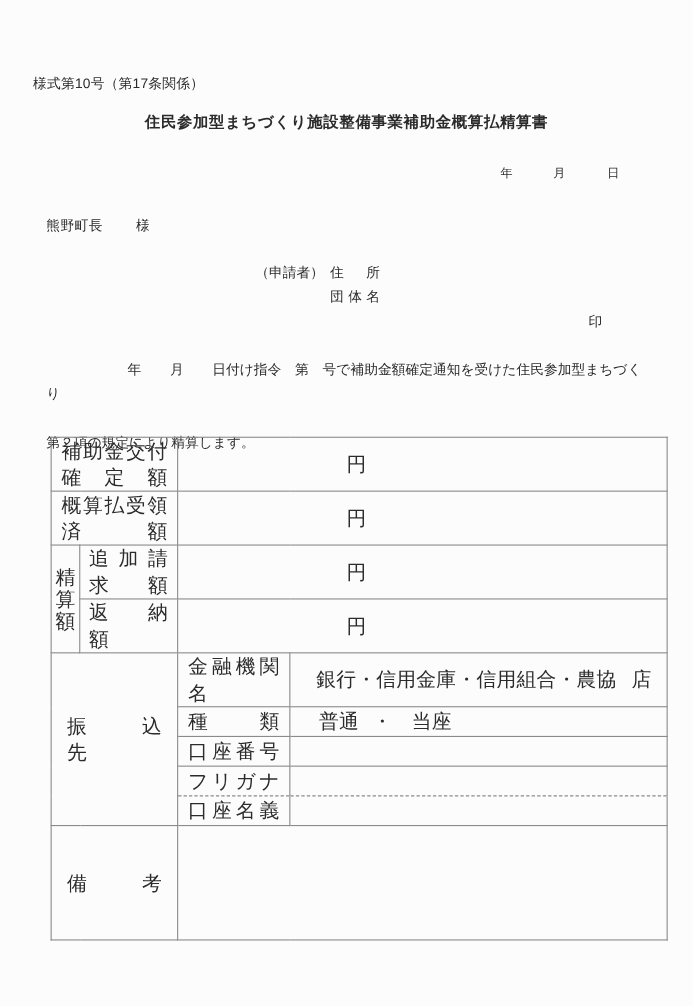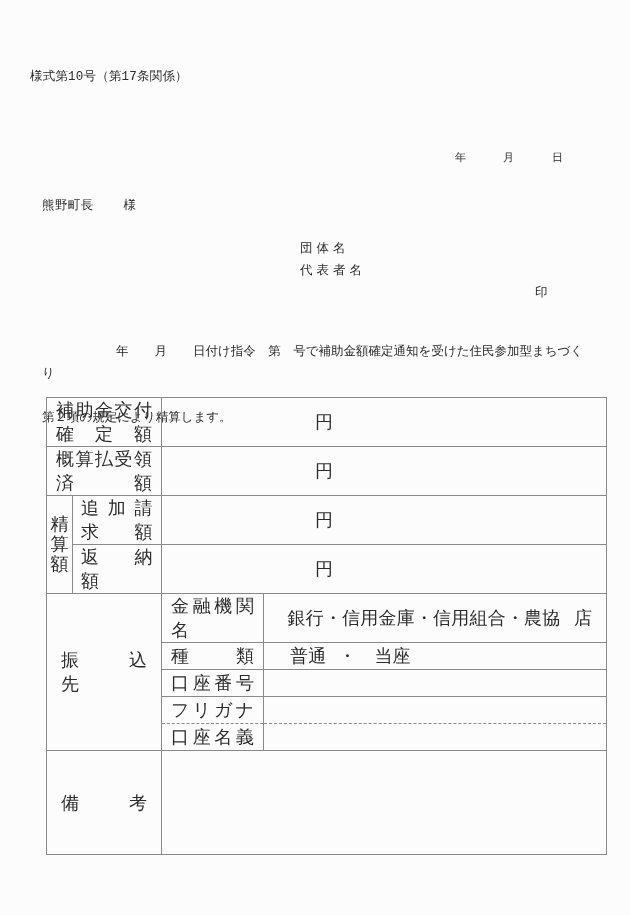--- a/index.html
+++ b/index.html
@@ -6,21 +6,21 @@
   html, body {
     margin: 0;
     padding: 0;
     background: #ffffff;
   }
   .page {
     position: relative;
     width: 630px;
     height: 915px;
     background: #fcfcfc;
-    font-family: Liberation Mono, monospace;
+    font-family: Liberation Sans, sans-serif;
     color: #2b2b2b;
     overflow: hidden;
     box-sizing: border-box;
     padding-left: 12px;
   }
 
   
   .abs { position: absolute; white-space: nowrap; }
   .form-no {
     left: 30px; top: 68px;
@@ -72,21 +72,21 @@
     letter-spacing: 4px;
   }
   .applicant .seal {
     position: absolute;
     left: 303px;
     top: 44px;
   }
 
   
   .body-text {
-    left: 42px; top: 341px;
+    left: 42px; top: 325px;
     width: 548px;
     font-size: 12.5px;
     line-height: 22px;
     white-space: pre-wrap;
   }
   .body-text .indent { display: inline-block; width: 74px; }
   .body-text .gap-s { display: inline-block; width: 26px; }
 
   
   .form-table {
@@ -173,37 +173,38 @@
   .row-short td { height: 26px; }
   .row-remarks td { height: 103px; }
 </style>
 </head>
 <body>
 
 <div class="page">
 
   <div class="abs form-no">様式第10号（第17条関係）</div>
 
+  <div class="abs doc-title">住民参加型まちづくり施設整備事業補助金概算払精算書</div>
 
   <div class="abs date-line">
     <span class="d-y">年</span><span class="d-m">月</span><span>日</span>
   </div>
 
   <div class="abs addressee">
     <span>熊野町長</span><span class="sama">様</span>
   </div>
 
   <div class="abs applicant">
     <div class="row">
-      <span class="lead"></span>
-      <span class="field">団体名</span>
+      <span class="lead">（申請者）</span>
+      <span class="field">住　所</span>
     </div>
     <div class="row">
       <span class="lead"></span>
-      <span class="field">代表者名</span>
+      <span class="field">団体名</span>
     </div>
     <span class="seal">印</span>
   </div>
 
   <div class="abs body-text"><span class="indent"></span><span>年</span><span class="gap-s"></span><span>月</span><span class="gap-s"></span><span>日付け指令　第　号で補助金額確定通知を受けた住民参加型まちづくり</span><br><br><span>第２項の規定により精算します。</span></div>
 
   <table class="form-table">
     <colgroup>
       <col style="width:26px">
       <col style="width:89px">

